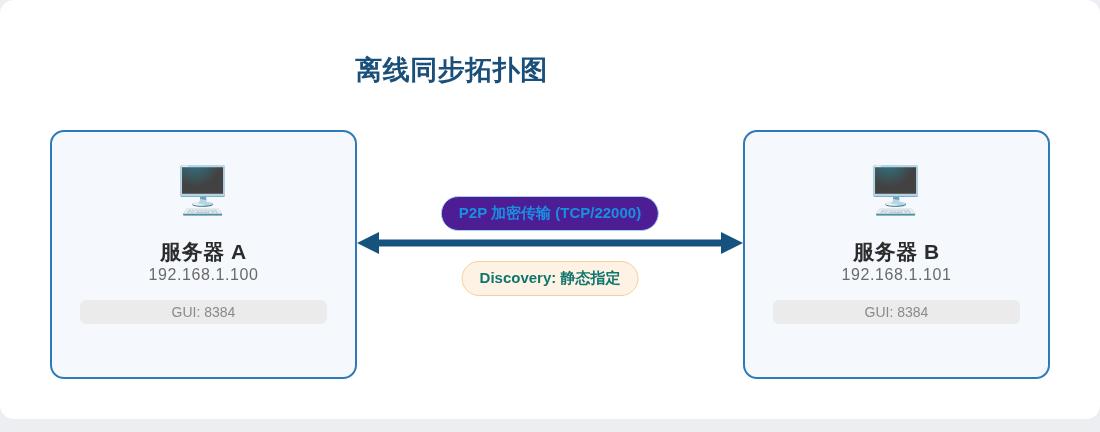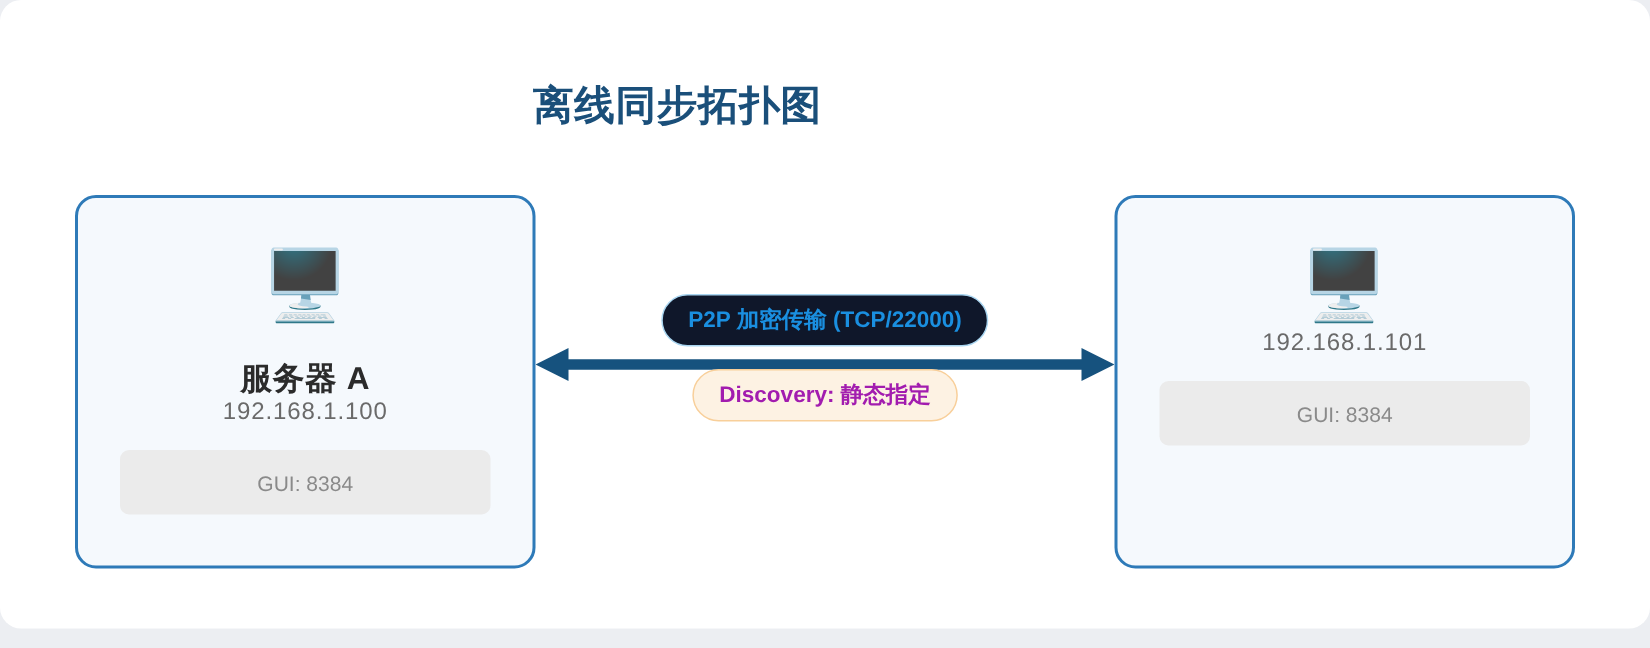--- a/index.html
+++ b/index.html
@@ -88,21 +88,21 @@
 
   .node-ip {
     font-size: 16px;
     color: #6a6a6a;
     letter-spacing: 0.6px;
   }
 
   .node-port {
     margin-top: 16px;
     width: 247px;
-    height: 43px;
+    height: 24px;
     background: #ebebeb;
     border-radius: 6px;
     display: flex;
     align-items: center;
     justify-content: center;
     font-size: 14px;
     color: #8a8a8a;
   }
 
   
@@ -132,30 +132,30 @@
     font-size: 15px;
     font-weight: bold;
     display: flex;
     align-items: center;
     justify-content: center;
     padding: 7px 17px;
   }
 
   .badge-protocol {
     top: 66px;
-    background: #0f172a;
+    background: #4c1d95;
     border: 1px solid #a9d5f0;
     color: #1a8fe0;
   }
 
   .badge-discovery {
-    top: 116px;
+    top: 131px;
     background: #fdf2e3;
     border: 1px solid #f8cf9a;
-    color: #a21caf;
+    color: #0f766e;
   }
 </style>
 </head>
 <body>
 
 <div class="page">
 
   <div class="diagram-title">离线同步拓扑图</div>
 
   <div class="topology">
@@ -175,18 +175,19 @@
         <line x1="19" y1="12" x2="367" y2="12" stroke="#16527e" stroke-width="7"></line>
         <polygon points="0,12 22,1 22,23" fill="#16527e"></polygon>
         <polygon points="386,12 364,1 364,23" fill="#16527e"></polygon>
       </svg>
 
       <div class="badge badge-discovery">Discovery: 静态指定</div>
     </div>
 
     <div class="node right">
       <div class="node-icon">🖥️</div>
+      <div class="node-name">服务器 B</div>
       <div class="node-ip">192.168.1.101</div>
       <div class="node-port">GUI: 8384</div>
     </div>
 
   </div>
 </div>
 
 </body></html>

